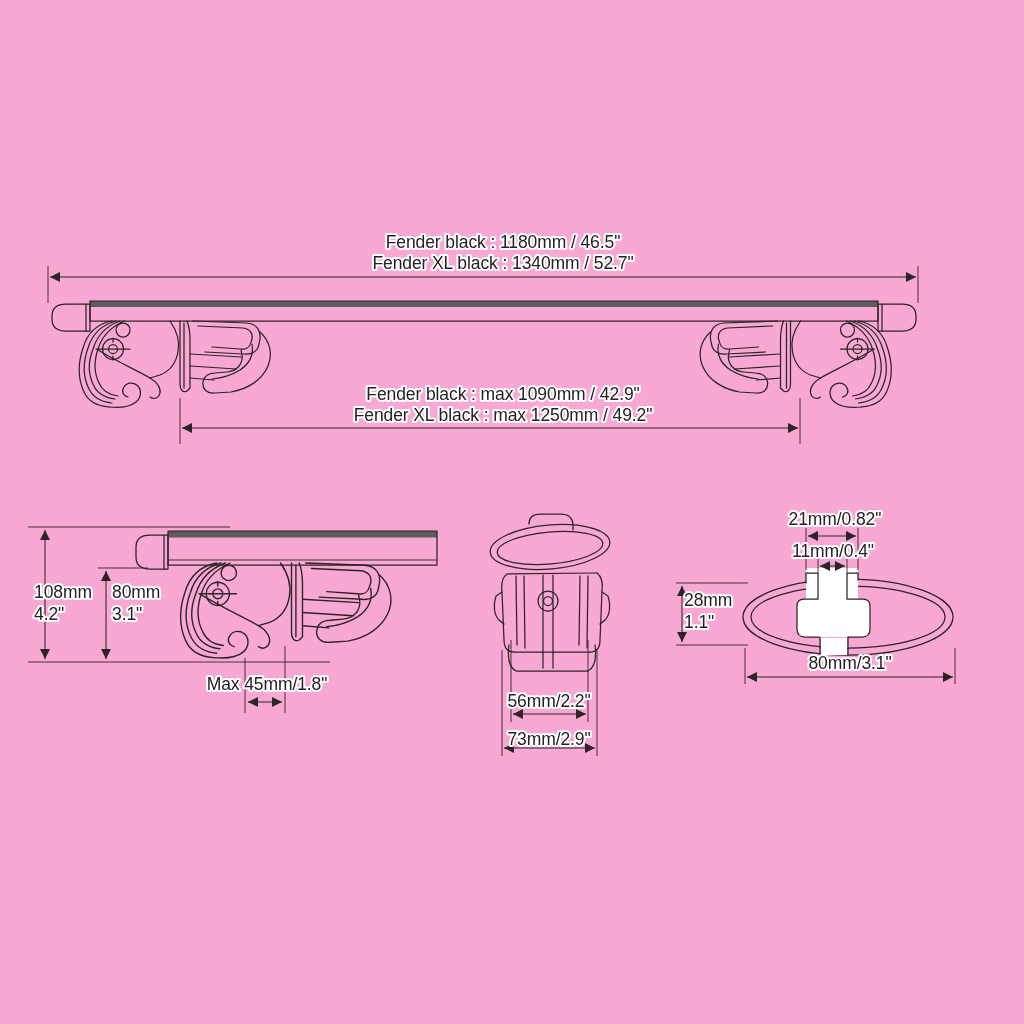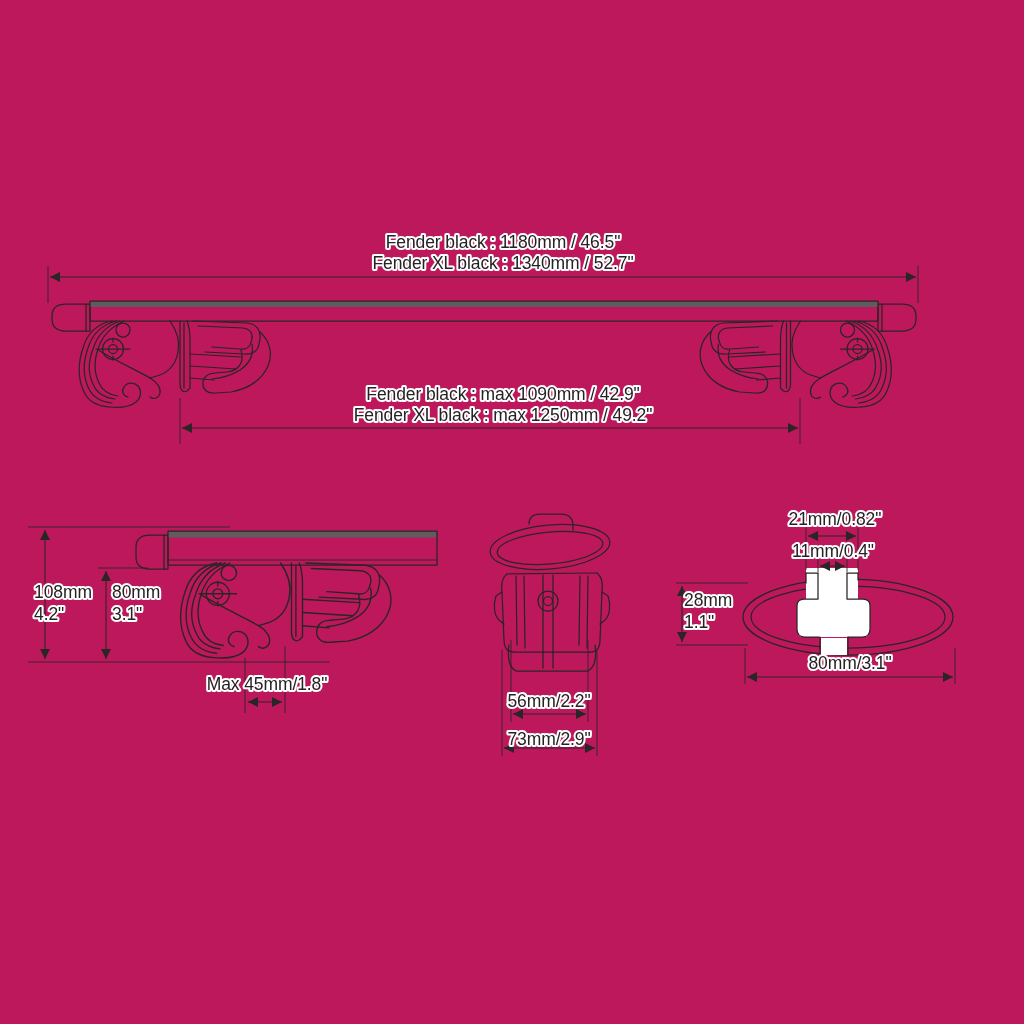--- a/index.html
+++ b/index.html
@@ -1,17 +1,17 @@
 <!DOCTYPE html>
 <html><head>
 <meta charset="utf-8">
 <style>
   html,body { margin:0; padding:0; background:#ffffff; }
   .canvas {
-    position:relative; width:1024px; height:1024px; background:#be185d;
+    position:relative; width:1024px; height:1024px; background:#f9a8d4;
     font-family:"Liberation Sans", sans-serif; overflow:hidden;
   }
   svg { position:absolute; inset:0; }
   .art   { stroke:#2a2526; fill:none; stroke-width:1.25; stroke-linecap:round; stroke-linejoin:round; }
   .dimln { stroke:#2a2526; fill:none; stroke-width:1.05; }
   .ext   { stroke:#2a2526; fill:none; stroke-width:0.9; }
   .dimtx {
     font-family:"Liberation Sans", sans-serif;
     font-size:17.5px; fill:#262223; letter-spacing:-0.1px;
     paint-order:stroke; stroke:#ffffff; stroke-width:4px; stroke-linejoin:round;

